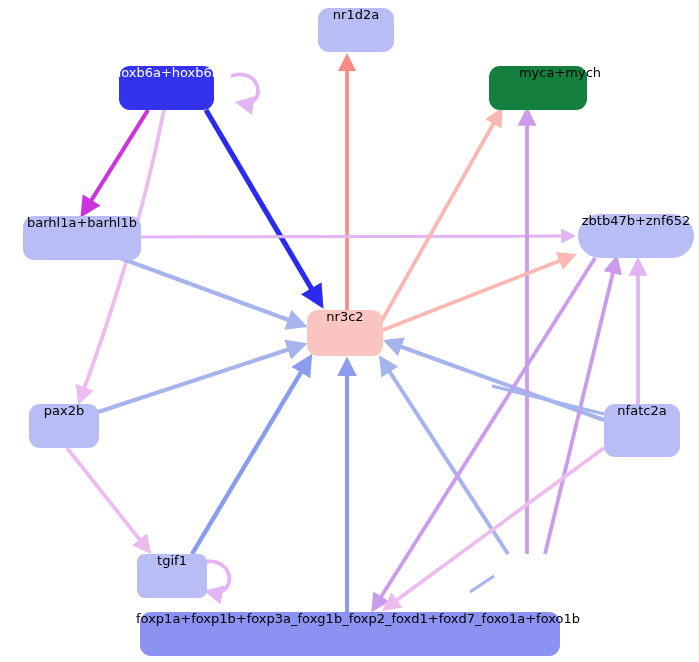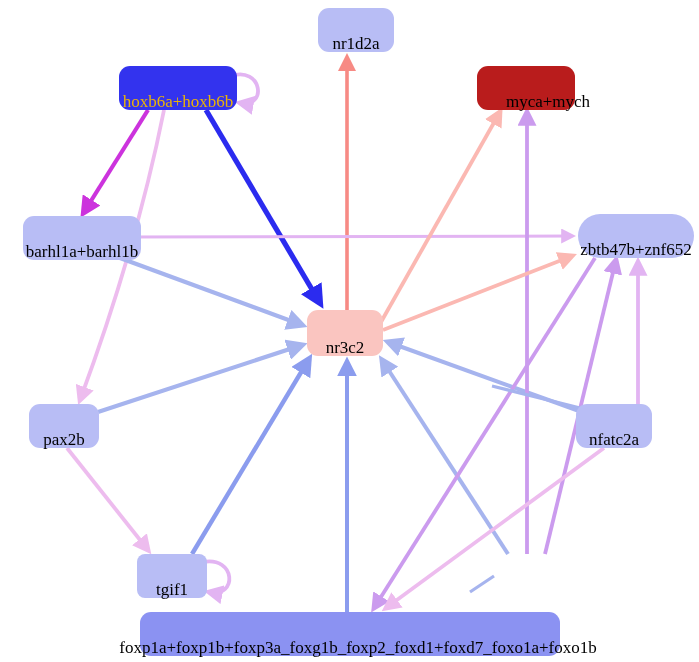--- a/index.html
+++ b/index.html
@@ -21,29 +21,28 @@
     position: absolute;
     left: 0;
     top: 0;
     width: 699px;
     height: 662px;
   }
   .node {
     position: absolute;
     box-sizing: border-box;
     display: flex;
-    align-items: flex-end;
+    align-items: flex-start;
     justify-content: center;
     border-radius: 11px;
-    font-size: 17px;
+    font-size: 13px;
     line-height: 1;
     white-space: nowrap;
     color: #000000;
     letter-spacing: 0px;
-    font-family: Liberation Serif, serif;
   }
   .node.dark {
     color: #ffffff;
   }
   .node-label {
     pointer-events: none;
   }
 </style>
 </head>
 <body>
@@ -124,39 +123,39 @@
     <line x1="604" y1="448" x2="386" y2="608" stroke="#edbcee" stroke-width="3.8" marker-end="url(#ah-pink)"></line>
 
     <line x1="492" y1="386" x2="604" y2="414" stroke="#a6b4ee" stroke-width="3.2"></line>
 
     <line x1="494" y1="576" x2="470" y2="592" stroke="#a6b4ee" stroke-width="3.2"></line>
   </svg>
 
   <div class="node" style="left: 318px; top: 8px; width: 76px; height: 44px; background: rgb(184, 189, 245); color: rgb(0, 0, 0);">
     <span class="node-label">nr1d2a</span>
   </div>
-  <div class="node dark" style="left: 119px; top: 66px; width: 118px; height: 44px; background: rgb(51, 51, 238); color: #eab308;">
+  <div class="node dark" style="left: 119px; top: 66px; width: 95px; height: 44px; background: rgb(51, 51, 238); color: #ffffff;">
     <span class="node-label">hoxb6a+hoxb6b</span>
   </div>
-  <div class="node" style="left: 477px; top: 66px; width: 98px; height: 44px; background: #b91c1c; color: rgb(0, 0, 0); padding-left: 44px;">
+  <div class="node" style="left: 489px; top: 66px; width: 98px; height: 44px; background: #15803d; color: rgb(0, 0, 0); padding-left: 44px;">
     <span class="node-label">myca+mych</span>
   </div>
   <div class="node" style="left: 23px; top: 216px; width: 118px; height: 44px; background: rgb(184, 189, 245); color: rgb(0, 0, 0);">
     <span class="node-label">barhl1a+barhl1b</span>
   </div>
   <div class="node" style="left: 578px; top: 214px; width: 116px; height: 44px; background: rgb(184, 189, 245); color: rgb(0, 0, 0); border-radius: 22px;">
     <span class="node-label">zbtb47b+znf652</span>
   </div>
   <div class="node" style="left: 307px; top: 310px; width: 76px; height: 46px; background: rgb(250, 197, 192); color: rgb(0, 0, 0);">
     <span class="node-label">nr3c2</span>
   </div>
   <div class="node" style="left: 29px; top: 404px; width: 70px; height: 44px; background: rgb(184, 189, 245); color: rgb(0, 0, 0);">
     <span class="node-label">pax2b</span>
   </div>
-  <div class="node" style="left: 576px; top: 404px; width: 76px; height: 44px; background: rgb(184, 189, 245); color: rgb(0, 0, 0);">
+  <div class="node" style="left: 604px; top: 404px; width: 76px; height: 53px; background: rgb(184, 189, 245); color: rgb(0, 0, 0);">
     <span class="node-label">nfatc2a</span>
   </div>
   <div class="node" style="left: 137px; top: 554px; width: 70px; height: 44px; background: rgb(184, 189, 245); color: rgb(0, 0, 0); border-radius: 8px;">
     <span class="node-label">tgif1</span>
   </div>
   <div class="node" style="left: 140px; top: 612px; width: 420px; height: 44px; background: rgb(139, 146, 242); color: rgb(0, 0, 0); padding-left: 16px;">
     <span class="node-label">foxp1a+foxp1b+foxp3a_foxg1b_foxp2_foxd1+foxd7_foxo1a+foxo1b</span>
   </div>
 
 </div>

